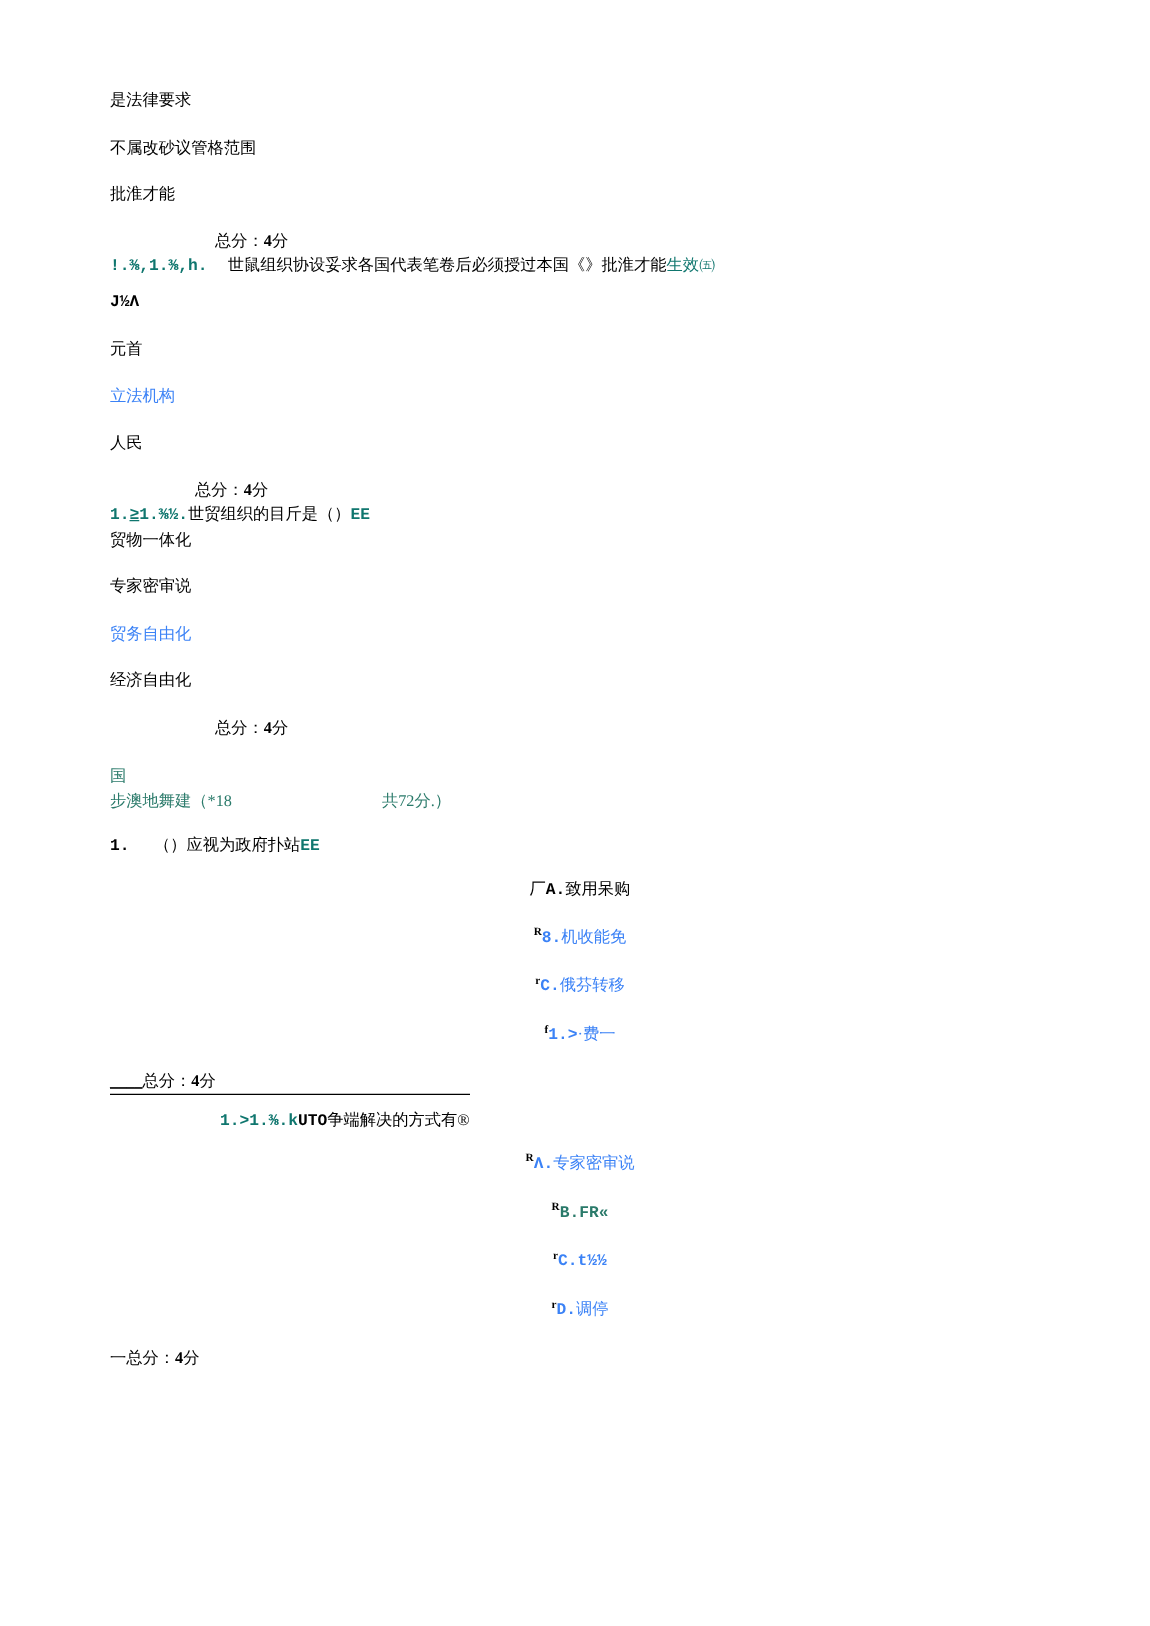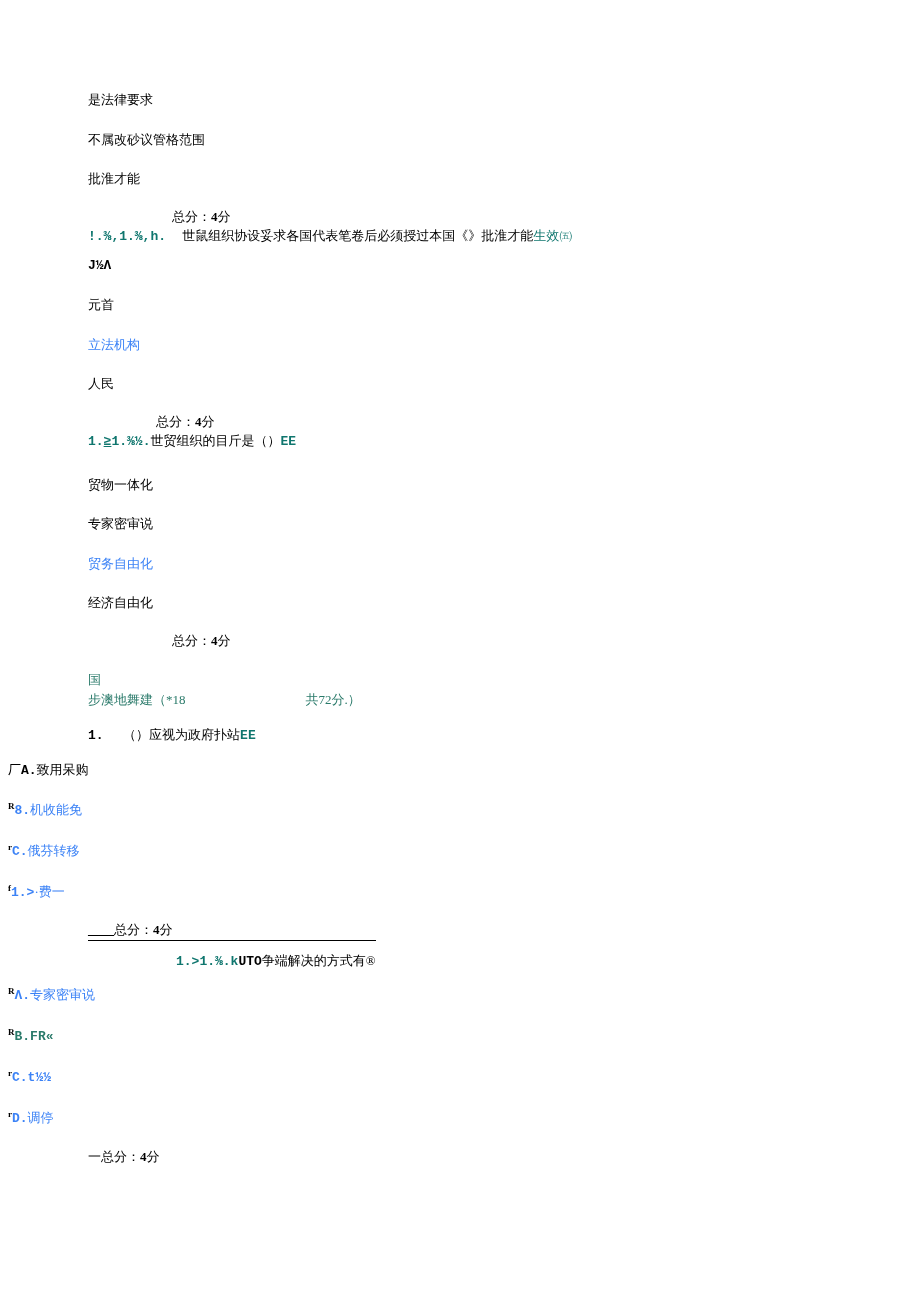--- a/index.html
+++ b/index.html
@@ -5,24 +5,24 @@
   * { margin: 0; padding: 0; box-sizing: border-box; }
   body {
     font-family: "SimSun", "宋体", serif;
     font-size: 13px;
     line-height: 1.5;
     color: #000;
     background: #fff;
     width: 920px;
     padding: 70px 0 40px 0;
   }
-  .block { margin-bottom: 18px; margin-top: 20px; }
+  .block { margin-bottom: 18px; }
   .indent-1 { padding-left: 88px; }
   .indent-2 { padding-left: 172px; }
-  .indent-0 { padding-left: 8px; }
+  .indent-0 { padding-left: 8px; text-align: center; }
   .red { color: #3b82f6; }
   .green { color: #0f766e; }
   .teal { color: #2a7a6a; }
   .bold { font-weight: bold; }
   .mono { font-family: "Courier New", monospace; }
   .sup { font-size: 9px; vertical-align: super; }
   .spacer { display: inline-block; width: 120px; }
 </style>
 </head>
 <body>
@@ -52,21 +52,21 @@
 
 <div class="indent-2" style="padding-left:156px">
   <span>总分：</span><span class="bold">4</span><span>分</span>
 </div>
 
 
 <div class="indent-1">
   <span class="bold mono green">1.</span><span class="bold mono green" style="text-decoration:underline">≥</span><span class="bold mono green">1.⅜½.</span><span>世贸组织的目斤是（）</span><span class="bold mono green">EE</span>
 </div>
 
-<div class="block indent-1" style="margin-top:23px"><span>贸物一体化</span></div>
+<div class="block indent-1" style="margin-top:0"><span>贸物一体化</span></div>
 <div class="block indent-1"><span>专家密审说</span></div>
 <div class="block indent-1"><span class="red">贸务自由化</span></div>
 <div class="block indent-1"><span>经济自由化</span></div>
 
 <div class="indent-2">
   <span>总分：</span><span class="bold">4</span><span>分</span>
 </div>
 
 
 <div class="indent-1 teal" style="margin-top:20px"><span>国</span></div>

